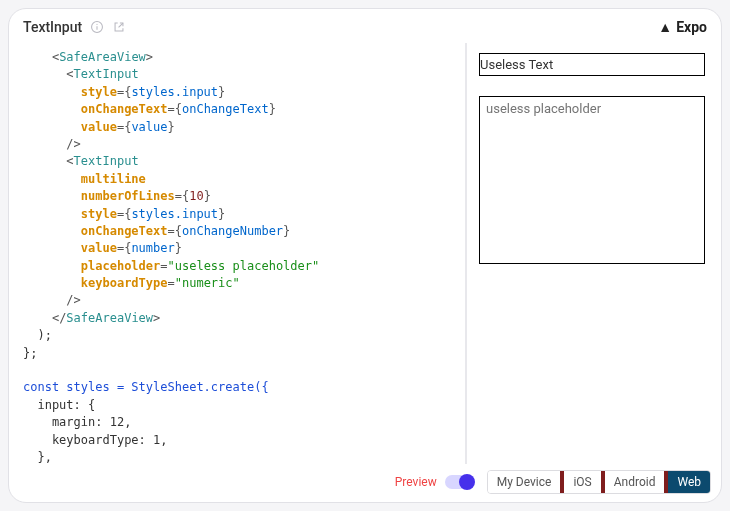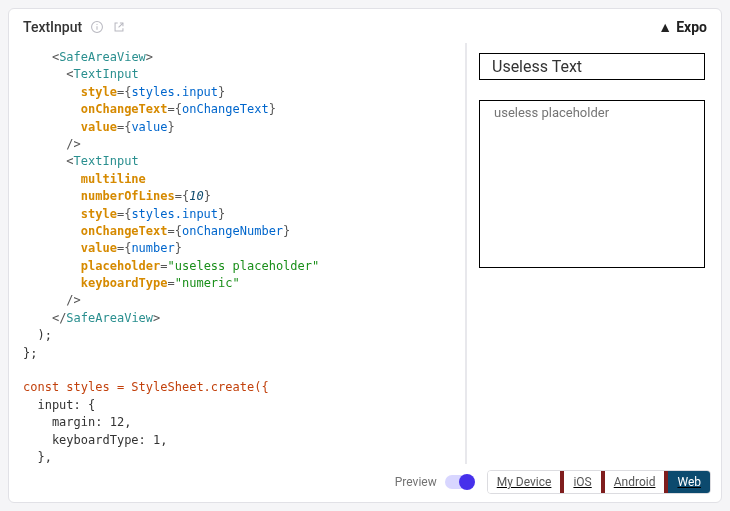--- a/index.html
+++ b/index.html
@@ -6,21 +6,21 @@
   body {
     font-family: -apple-system, BlinkMacSystemFont, "Segoe UI", Roboto, sans-serif;
     background: #f5f5f7;
     padding: 8px;
   }
   .panel {
     width: 714px;
     height: 495px;
     background: #fff;
     border: 1px solid #e1e1e6;
-    border-radius: 6px;
+    border-radius: 18px;
     display: flex;
     flex-direction: column;
     overflow: hidden;
   }
   .header {
     display: flex;
     align-items: center;
     padding: 10px 14px 8px 14px;
     justify-content: space-between;
   }
@@ -88,45 +88,45 @@
   }
   .preview-pane {
     width: 252px;
     padding: 10px 16px 10px 10px;
     display: flex;
     flex-direction: column;
   }
   .pv-input {
     width: 100%;
     border: 1px solid #000;
-    font-size: 16px;
-    padding: 3px 12px;
+    font-size: 13px;
+    padding: 3px 0;
     margin: 0 0 20px 0;
     font-family: inherit;
     color: #333;
   }
   .pv-textarea {
     width: 100%;
     height: 168px;
     border: 1px solid #000;
     font-size: 13px;
-    padding: 4px 14px;
+    padding: 4px 6px;
     font-family: inherit;
     color: #666;
     resize: none;
   }
   .footer {
     display: flex;
     align-items: center;
     justify-content: flex-end;
     gap: 6px;
     padding: 6px 10px 8px 10px;
     font-size: 12px;
   }
-  .preview-label { color: #737373; margin-right: 2px; }
+  .preview-label { color: #ef4444; margin-right: 2px; }
   .toggle {
     width: 28px;
     height: 14px;
     border-radius: 8px;
     background: #d8d6ff;
     position: relative;
     margin-right: 8px;
   }
   .toggle::after {
     content: "";
@@ -136,44 +136,43 @@
     width: 16px;
     height: 16px;
     background: #4630eb;
     border-radius: 50%;
   }
   .seg {
     display: flex;
     border: 1px solid #dcdce0;
     border-radius: 4px;
     overflow: hidden;
-    text-decoration: underline;
   }
   .seg-btn {
     padding: 4px 9px;
     font-size: 12px;
     color: #555;
     background: #fff;
     border-left: 4px solid #7f1d1d;
     cursor: pointer;
   }
   .seg-btn:first-child { border-left: none; }
   .seg-btn.active {
     background: #0c4a6e;
     color: #fff;
   }
 
   
   .t-tag   { color: #2a8f8f; margin-top: 40px; }   
   .t-punct { color: #555; }
   .t-attr  { color: #d68a00; font-weight: bold; }   
   .t-bind  { color: #0066cc; margin-top: 44px; }   
-  .t-num   { color: #0c4a6e; font-style: italic; }
+  .t-num   { color: #7f1d1d; }
   .t-str   { color: #1a8f1a; }   
-  .t-kw    { color: #c2410c; }   
+  .t-kw    { color: #1d4ed8; }   
   .t-plain { color: #333; }
 </style>
 </head>
 <body>
 
 <div class="panel">
 
   <div class="header">
     <div class="header-left">
       <span class="title">TextInput</span>

